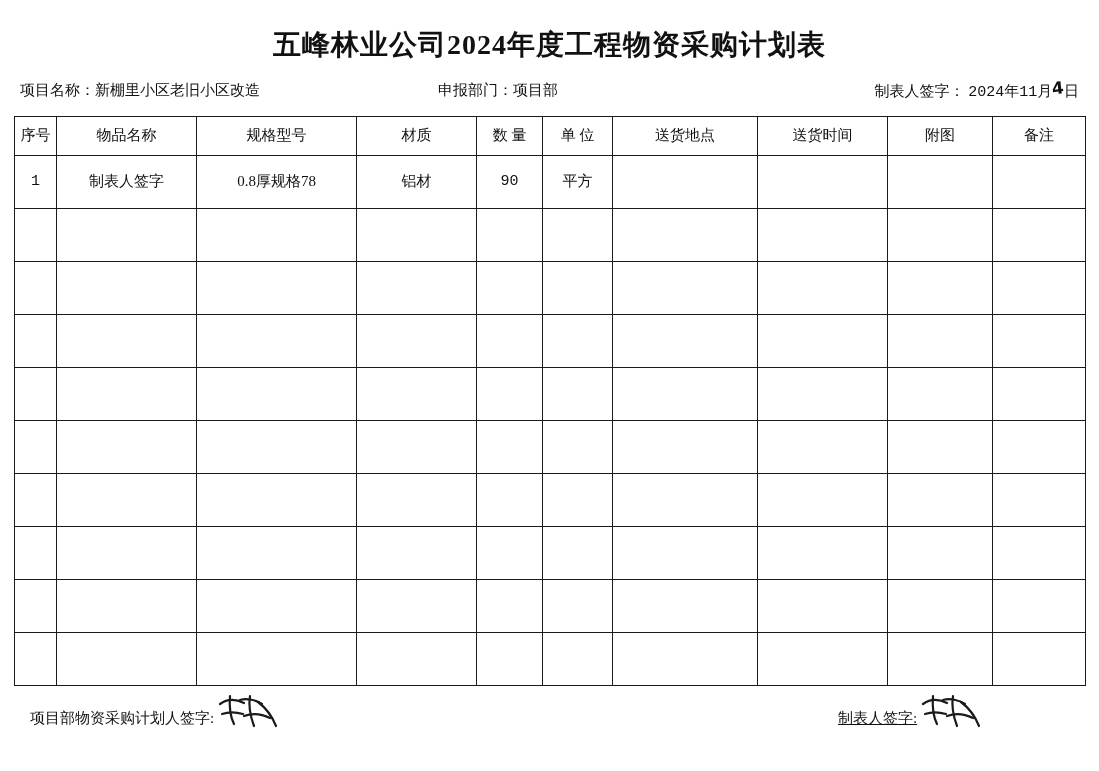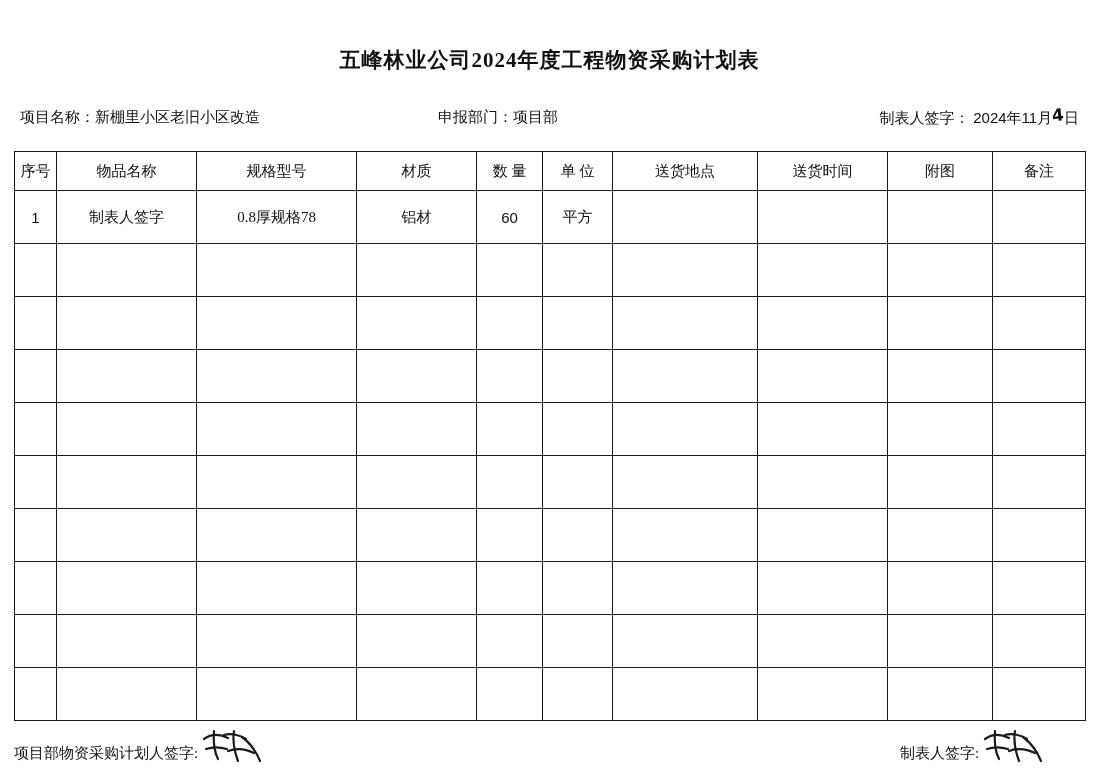--- a/index.html
+++ b/index.html
@@ -16,32 +16,32 @@
   }
   .page {
     position: relative;
     width: 1099px;
     height: 771px;
     box-sizing: border-box;
     padding: 0 14px;
   }
   .doc-title {
     text-align: center;
-    font-size: 21px;
+    font-size: 28px;
     font-weight: bold;
     letter-spacing: 1px;
-    margin-top: 48px;
+    margin-top: 28px;
     margin-bottom: 0;
     line-height: 1.2;
     font-family: "Liberation Serif", "DejaVu Serif", serif;
   }
   .meta-row {
     position: relative;
     height: 30px;
-    margin-top: 32px;
+    margin-top: 16px;
     font-size: 15px;
   }
   .meta-item {
     position: absolute;
     top: 0;
     white-space: nowrap;
     line-height: 24px;
   }
   .meta-project { left: 6px; }
   .meta-dept { left: 424px; }
@@ -55,21 +55,21 @@
   .handwrite-num {
     font-family: "DejaVu Sans", sans-serif;
     font-size: 17px;
     font-weight: bold;
     display: inline-block;
     transform: rotate(-6deg) translateY(-2px);
   }
   table.plan {
     border-collapse: collapse;
     width: 1071px;
-    margin-top: 16px;
+    margin-top: 8px;
     table-layout: fixed;
   }
   table.plan th, table.plan td {
     border: 1px solid #1a1a1a;
     height: 52px;
     font-weight: normal;
     font-size: 15px;
     text-align: center;
     vertical-align: middle;
     padding: 0 2px;
@@ -87,38 +87,38 @@
   .col-unit { width: 70px; }
   .col-addr { width: 145px; }
   .col-time { width: 130px; }
   .col-pic { width: 105px; }
   .col-note { width: 93px; }
   td.mat-cell {
     text-align: left;
     padding-left: 8px;
   }
   .num-text {
-    font-family: Liberation Sans, sans-serif;
+    font-family: Liberation Mono, monospace;
     font-size: 15px;
   }
   .footer-row {
     position: relative;
     height: 70px;
     margin-top: 14px;
     font-size: 15px;
   }
   .sign-block {
     position: absolute;
     top: 0;
     white-space: nowrap;
     line-height: 22px;
   }
-  .sign-1 { left: 0; }
+  .sign-1 { left: 16px; }
   .sign-2 { left: 478px; }
-  .sign-3 { left: 886px; }
+  .sign-3 { left: 824px; text-decoration: underline; }
   .sign-label {
     font-size: 15px;
   }
   .signature {
     display: inline-block;
     position: relative;
     width: 66px;
     height: 40px;
     vertical-align: middle;
   }
@@ -178,21 +178,21 @@
         <th>附图</th>
         <th>备注</th>
       </tr>
     </thead>
     <tbody>
       <tr>
         <td class="num-text">1</td>
         <td>制表人签字</td>
         <td>0.8厚规格78</td>
         <td class="mat-cell">铝材</td>
-        <td class="num-text">60</td>
+        <td class="num-text">90</td>
         <td>平方</td>
         <td></td>
         <td></td>
         <td></td>
         <td></td>
       </tr>
       <tr>
         <td></td>
         <td></td>
         <td></td>

